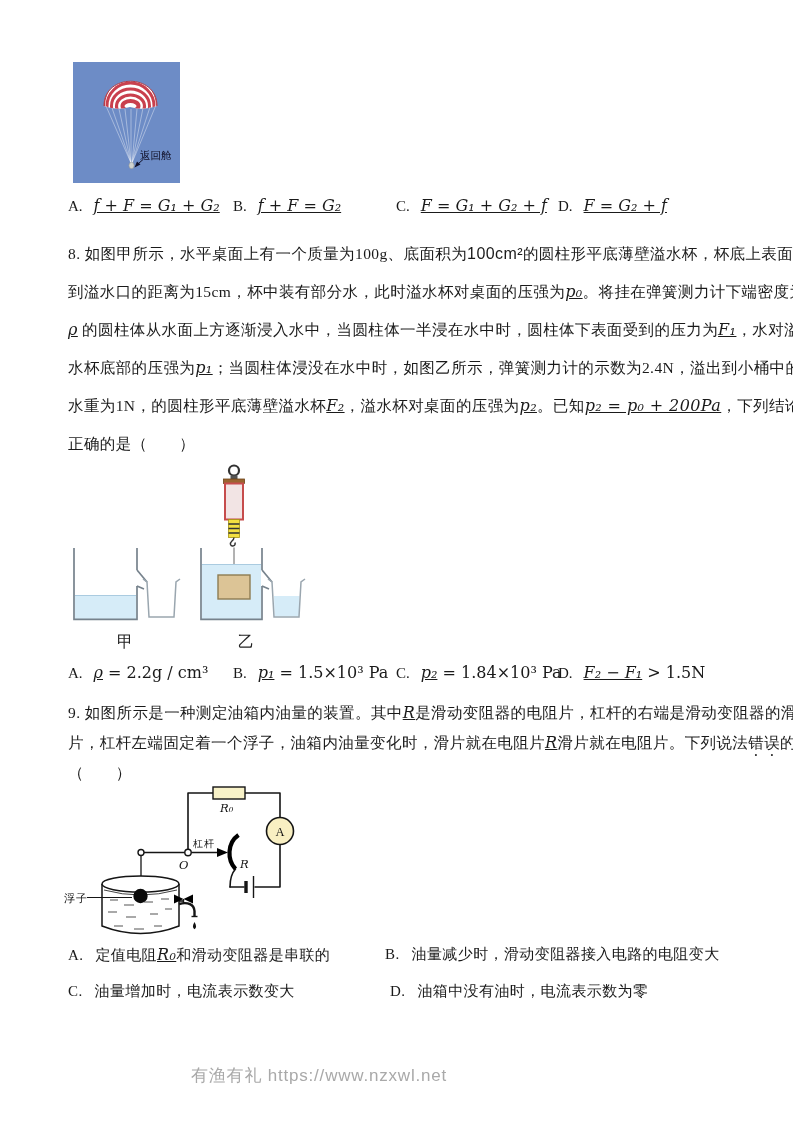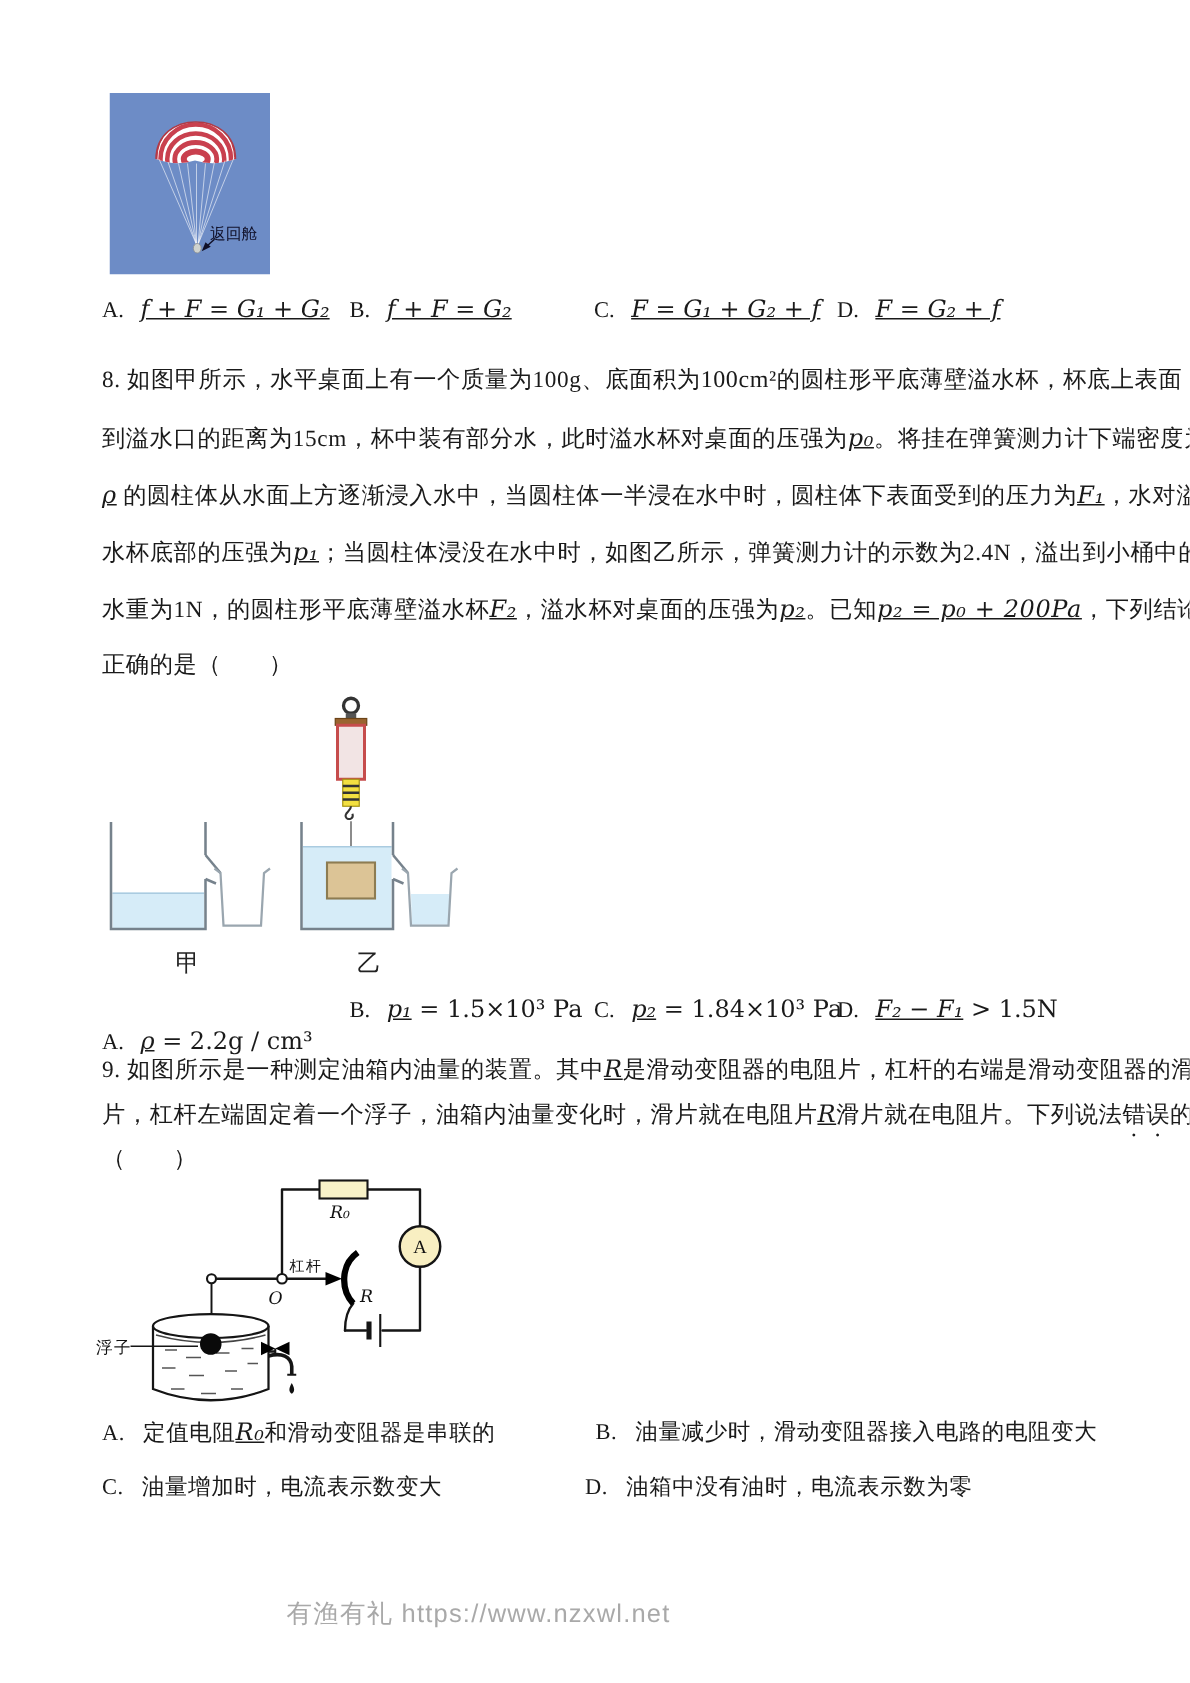--- a/index.html
+++ b/index.html
@@ -2,21 +2,21 @@
 <html><head>
 <meta charset="utf-8">
 <style>
   html,body{margin:0;padding:0;background:#ffffff;}
   body{width:793px;height:1122px;position:relative;overflow:hidden;
        font-family:"Liberation Serif","DejaVu Serif",serif;color:#1a1a1a;}
   .abs{position:absolute;}
   .txtline{position:absolute;left:68px;white-space:nowrap;font-size:15.5px;
            letter-spacing:.4px;line-height:20px;}
   .math{font-family:"DejaVu Serif",serif;font-style:italic;font-size:16px;text-decoration:underline;}
-  .rom{font-family:Liberation Serif, serif;font-size:16px;}
+  .rom{font-family:Liberation Sans, sans-serif;font-size:16px;}
   .emph{-webkit-text-emphasis:filled dot;-webkit-text-emphasis-position:under right;
         text-emphasis:filled dot;text-emphasis-position:under right;text-align:right;}
   .opt{position:absolute;white-space:nowrap;font-size:15px;}
   .opt .lbl{margin-right:11px;}
   .formula{font-family:"DejaVu Serif",serif;font-size:16px;}
   .q9opt{position:absolute;white-space:nowrap;font-size:15px;letter-spacing:.4px;}
   .q9opt .lbl{margin-right:12px;}
   .footer{position:absolute;left:0;top:1064px;width:638px;text-align:center;
           font-family:"Liberation Sans","DejaVu Sans",sans-serif;
           font-size:17px;color:#a9a9a9;letter-spacing:.8px;}
@@ -109,21 +109,21 @@
     </g>
     <rect x="150" y="113" width="32" height="24" fill="#dcc496" stroke="#8d7c52" stroke-width="1.4"></rect>
   </g>
   <g>
     <polygon points="206,134 231.5,134 231,154.5 206.5,154.5" fill="#d6ecf8"></polygon>
     <path d="M200,117 L204,120 L206,155 L231,155 L233,120 L237,117" stroke="#9aa6af" stroke-width="1.5" fill="none"></path>
   </g>
   <text x="170" y="185" font-size="16" fill="#222">乙</text>
 </svg>
 
-<div class="opt" style="left:68px;top:684px">
+<div class="opt" style="left:68px;top:663px">
   <span class="lbl">A.</span><span class="formula"><span class="math">ρ</span><span> = 2.2g / cm³</span></span>
 </div>
 <div class="opt" style="left:233px;top:663px">
   <span class="lbl">B.</span><span class="formula"><span class="math">p₁</span><span> = 1.5×10³ Pa</span></span>
 </div>
 <div class="opt" style="left:396px;top:663px">
   <span class="lbl">C.</span><span class="formula"><span class="math">p₂</span><span> = 1.84×10³ Pa</span></span>
 </div>
 <div class="opt" style="left:558px;top:663px">
   <span class="lbl">D.</span><span class="formula"><span class="math">F₂ − F₁</span><span> &gt; 1.5N</span></span>
@@ -173,21 +173,21 @@
     <line x1="121.5" y1="119" x2="121.5" y2="124" stroke="#151515" stroke-width="1.4"></line>
     <path d="M117,124 C126,121.5 132,124.5 132.5,131 L132.5,136" stroke="#151515" stroke-width="2.4" fill="none"></path>
     <path d="M129.5,136.5 h6" stroke="#151515" stroke-width="1.4"></path>
     <path d="M132.5,142 C134.6,145.5 134.6,148 132.5,149.2 C130.4,148 130.4,145.5 132.5,142 Z" fill="#111"></path>
   </g>
 </svg>
 
 <div class="q9opt" style="left:68px;top:945px">
   <span class="lbl">A.</span><span><span>定值电阻</span><span class="math">R₀</span><span>和滑动变阻器是串联的</span></span>
 </div>
-<div class="q9opt" style="left:397px;top:945px">
+<div class="q9opt" style="left:385px;top:945px">
   <span class="lbl">B.</span><span><span>油量减少时，滑动变阻器接入电路的电阻变大</span></span>
 </div>
 <div class="q9opt" style="left:68px;top:982px">
   <span class="lbl">C.</span><span><span>油量增加时，电流表示数变大</span></span>
 </div>
 <div class="q9opt" style="left:390px;top:982px">
   <span class="lbl">D.</span><span><span>油箱中没有油时，电流表示数为零</span></span>
 </div>
 
 <div class="footer">有渔有礼 https://www.nzxwl.net</div>

